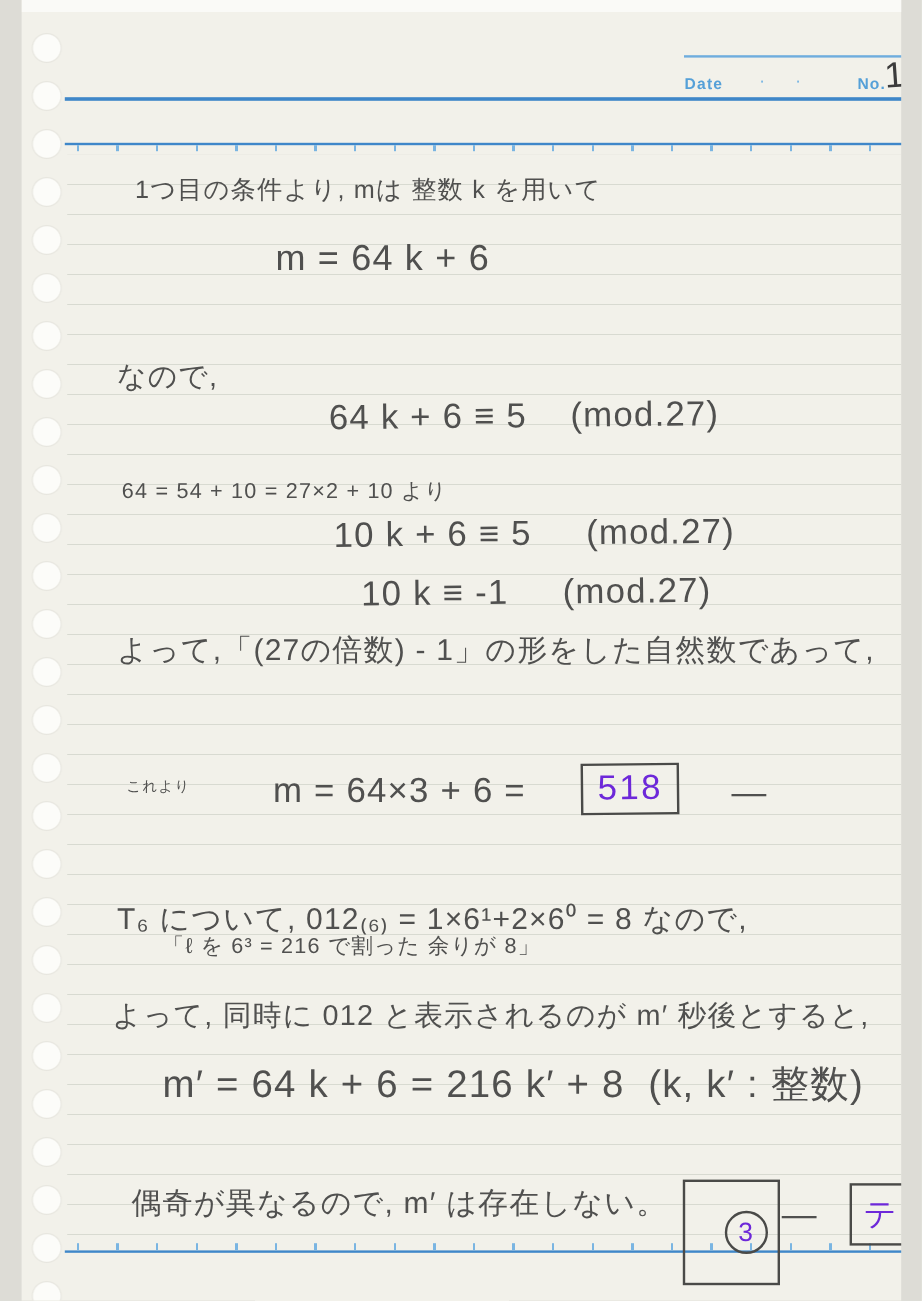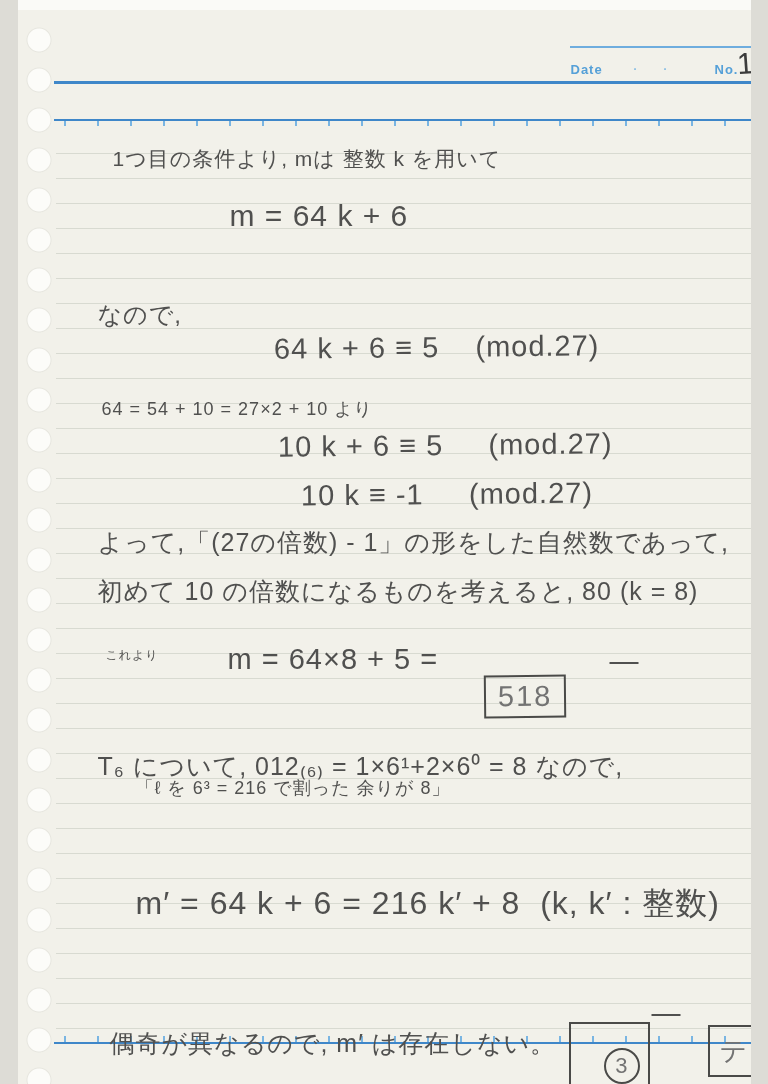--- a/index.html
+++ b/index.html
@@ -33,22 +33,22 @@
     position:absolute;color:#3c3c3c;font-size:30px;transform:rotate(-4deg);
     white-space:pre;
   }
   
   .hw{
     position:absolute;color:#50504f;white-space:pre;letter-spacing:1px;
     line-height:1.2;
   }
   .tilt{transform:rotate(-0.6deg);}
   .ansbox{
-    position:absolute;border:2.5px solid #4a4a48;color:#737373;
-    padding:3px 12px;white-space:pre;letter-spacing:2px;margin-top:39px;
+    position:absolute;border:2.5px solid #4a4a48;color:#6d28d9;
+    padding:3px 12px;white-space:pre;letter-spacing:2px;
   }
   .circled{
     display:inline-block;width:32px;height:32px;border:2.5px solid #4a4a48;
     border-radius:50%;text-align:center;line-height:32px;font-size:22px;
   }
 </style>
 </head>
 <body>
 
 <div class="page">
@@ -70,31 +70,31 @@
   <span class="pageno" style="left:719px;top:46px;">14</span>
 
   <div class="hw" style="left:95px;top:146px;font-size:21px;">1つ目の条件より, mは 整数 k を用いて</div>
   <div class="hw" style="left:212px;top:198px;font-size:30px;">m = 64 k + 6</div>
   <div class="hw" style="left:80px;top:301px;font-size:24px;text-align:center;">なので,</div>
   <div class="hw tilt" style="left:256px;top:330px;font-size:29px;">64 k + 6 ≡ 5    (mod.27)</div>
   <div class="hw" style="left:84px;top:383px;font-size:18px;margin-top:16px;">64 = 54 + 10 = 27×2 + 10 より</div>
   <div class="hw tilt" style="left:260px;top:428px;font-size:29px;">10 k + 6 ≡ 5     (mod.27)</div>
   <div class="hw tilt" style="left:283px;top:477px;font-size:29px;">10 k ≡ -1     (mod.27)</div>
   <div class="hw" style="left:80px;top:527px;font-size:25px;">よって,「(27の倍数) - 1」の形をした自然数であって,</div>
-  <div class="hw" style="left:80px;top:576px;font-size:25px;">初めて 10 の倍数になるものを考えると, 80 (k = 8)</div>
 
   <div class="hw" style="left:88px;top:648px;font-size:12px;">これより</div>
-  <div class="hw" style="left:210px;top:642px;font-size:29px;">m = 64×8 + 5 =</div>
+  <div class="hw" style="left:210px;top:642px;font-size:29px;">m = 64×3 + 6 =</div>
   <div class="ansbox tilt" style="left:466px;top:636px;font-size:29px;">518</div>
   <div class="hw" style="left:592px;top:644px;font-size:29px;">—</div>
 
   <div class="hw" style="left:80px;top:751px;font-size:25px;">T₆ について, 012₍₆₎ = 1×6¹+2×6⁰ = 8 なので,</div>
   <div class="hw" style="left:118px;top:778px;font-size:18px;">「ℓ を 6³ = 216 で割った 余りが 8」</div>
+  <div class="hw" style="left:76px;top:833px;font-size:24px;">よって, 同時に 012 と表示されるのが m′ 秒後とすると,</div>
   <div class="hw" style="left:118px;top:884px;font-size:32px;">m′ = 64 k + 6 = 216 k′ + 8  (k, k′ : 整数)</div>
 
-  <div class="hw" style="left:92px;top:988px;font-size:25px;margin-top:40px;">偶奇が異なるので, m′ は存在しない。</div>
+  <div class="hw" style="left:92px;top:988px;font-size:25px;">偶奇が異なるので, m′ は存在しない。</div>
   <div class="ansbox" style="left:551px;top:983px;padding:6px 8px;">
     <span class="circled">3</span>
   </div>
   <div class="hw" style="left:634px;top:996px;font-size:29px;">—</div>
   <div class="ansbox" style="left:690px;top:986px;font-size:27px;padding:6px 10px;">テ</div>
 
 </div>
 
 </body></html>

